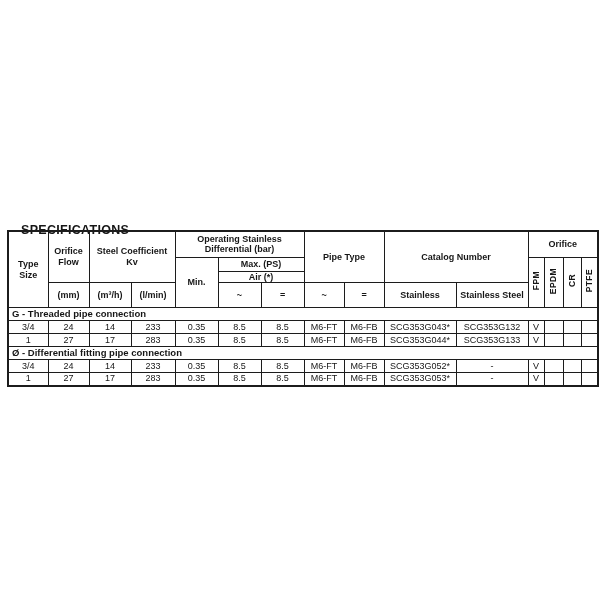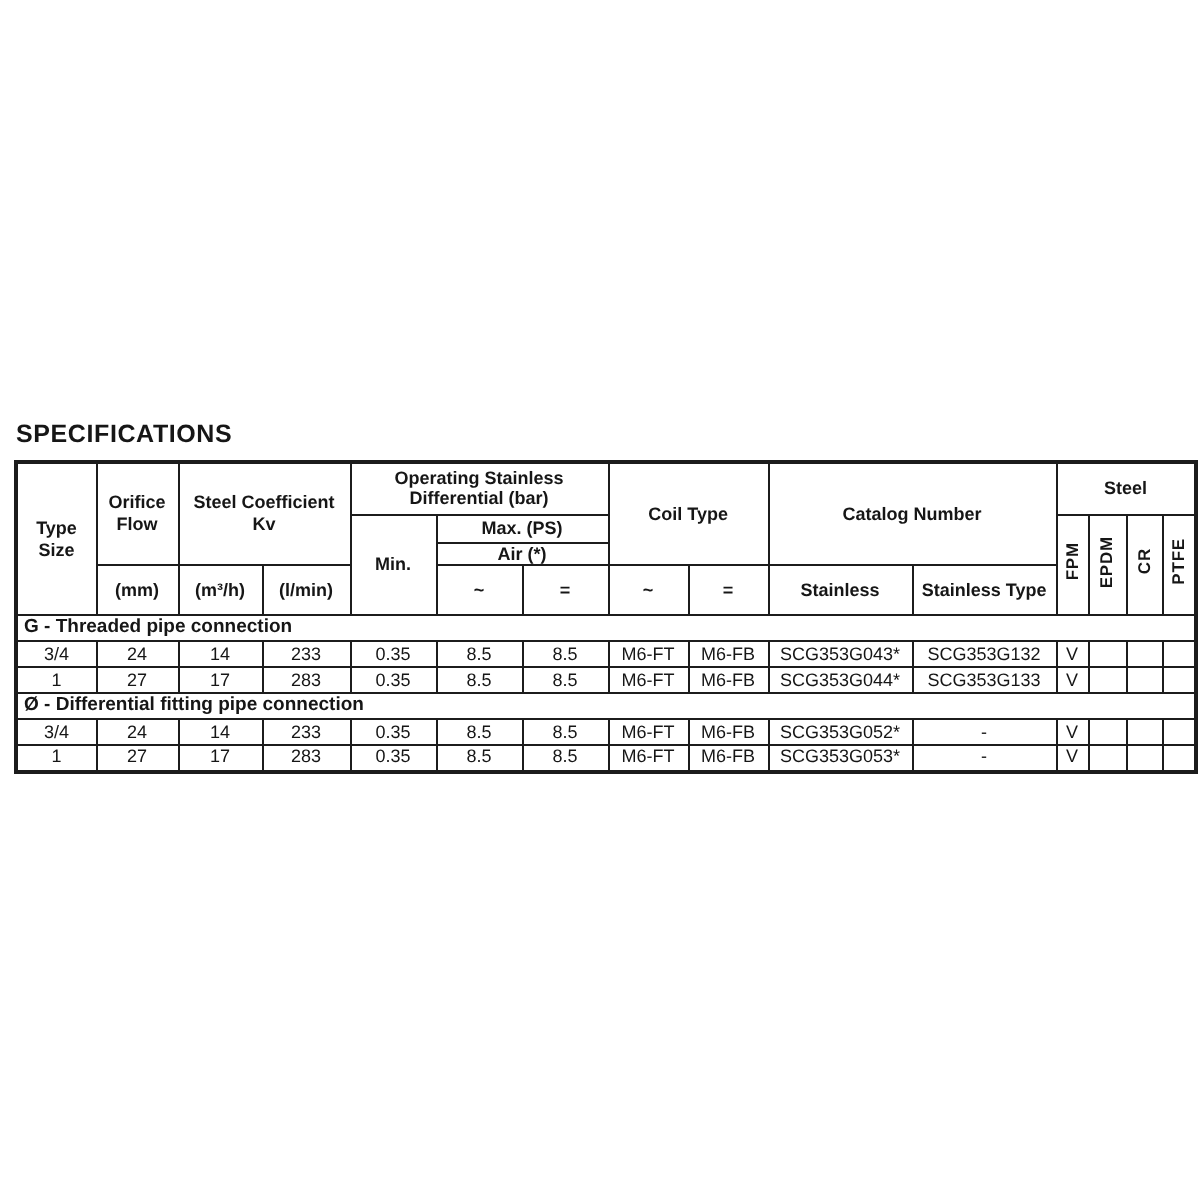--- a/index.html
+++ b/index.html
@@ -1,21 +1,21 @@
 <!DOCTYPE html>
 <html><head>
 <meta charset="utf-8">
 <style>
   html, body { margin:0; padding:0; background:#ffffff; }
   .page {
     position:relative; width:600px; height:600px; background:#ffffff;
     font-family:"Liberation Sans", sans-serif; color:#161616; overflow:hidden;
   }
   .title {
-    position:absolute; left:8px; top:210px; margin:0;
+    position:absolute; left:8px; top:210px; margin:13px;
     font-size:12.5px; font-weight:bold; letter-spacing:0.3px; color:#161616;
   }
   table.spec {
     position:absolute; left:7px; top:230px; width:590px;
     border-collapse:collapse; table-layout:fixed;
     border:2px solid #1c1c1c;
   }
   table.spec th, table.spec td {
     border:1px solid #1c1c1c; padding:0 1px;
     text-align:center; vertical-align:middle; overflow:hidden;
@@ -60,23 +60,23 @@
         <col style="width:19px">
         <col style="width:18px">
         <col style="width:17px">
     </colgroup>
     <thead>
       <tr class="r1">
         <th rowspan="4">Type Size</th>
         <th rowspan="3">Orifice Flow</th>
         <th colspan="2" rowspan="3">Steel Coefficient Kv</th>
         <th colspan="3">Operating Stainless Differential (bar)</th>
-        <th colspan="2" rowspan="3">Coil Type</th>
+        <th colspan="2" rowspan="3">Pipe Type</th>
         <th colspan="2" rowspan="3">Catalog Number</th>
-        <th colspan="4">Steel</th>
+        <th colspan="4">Orifice</th>
       </tr>
       <tr class="r2">
         <th rowspan="3">Min.</th>
         <th colspan="2">Max. (PS)</th>
         <th rowspan="3" class="vert-cell"><span class="vert">FPM</span></th>
         <th rowspan="3" class="vert-cell"><span class="vert">EPDM</span></th>
         <th rowspan="3" class="vert-cell"><span class="vert">CR</span></th>
         <th rowspan="3" class="vert-cell"><span class="vert">PTFE</span></th>
       </tr>
       <tr class="r3">
@@ -84,21 +84,21 @@
       </tr>
       <tr class="r4">
         <th>(mm)</th>
         <th>(m³/h)</th>
         <th>(l/min)</th>
         <th class="sym">~</th>
         <th class="sym">=</th>
         <th class="sym">~</th>
         <th class="sym">=</th>
         <th>Stainless</th>
-        <th>Stainless Type</th>
+        <th>Stainless Steel</th>
       </tr>
     </thead>
     <tbody>
       <tr class="section-row">
         <td colspan="15">G - Threaded pipe connection</td>
       </tr>
       <tr class="data-row">
         <td>3/4</td>
         <td>24</td>
         <td>14</td>

